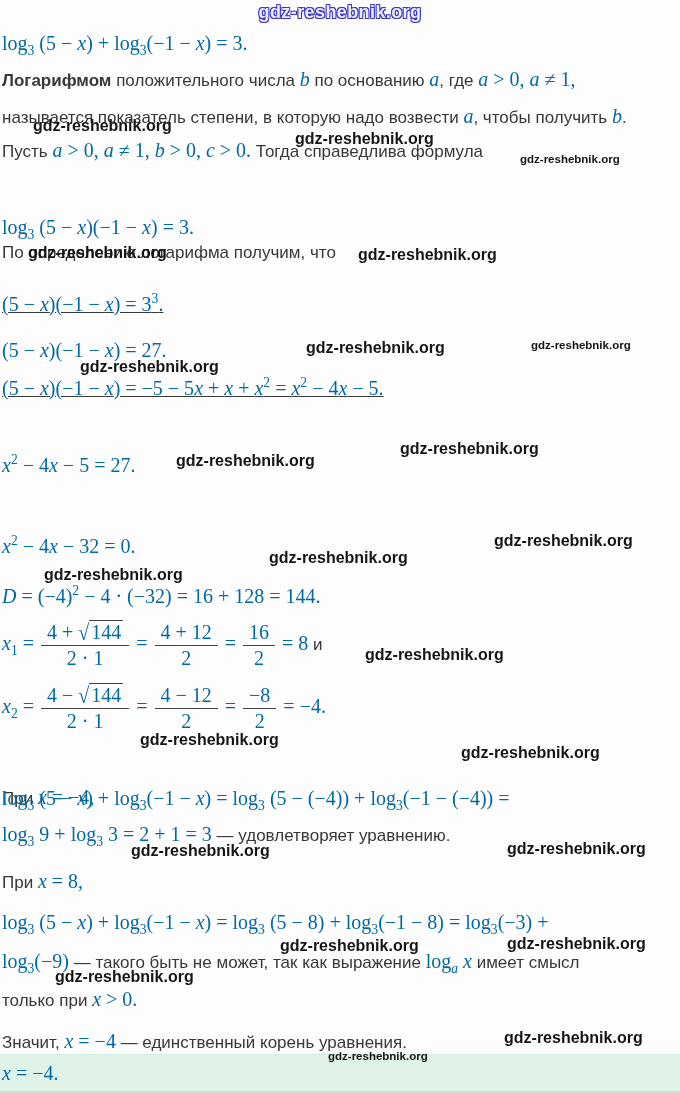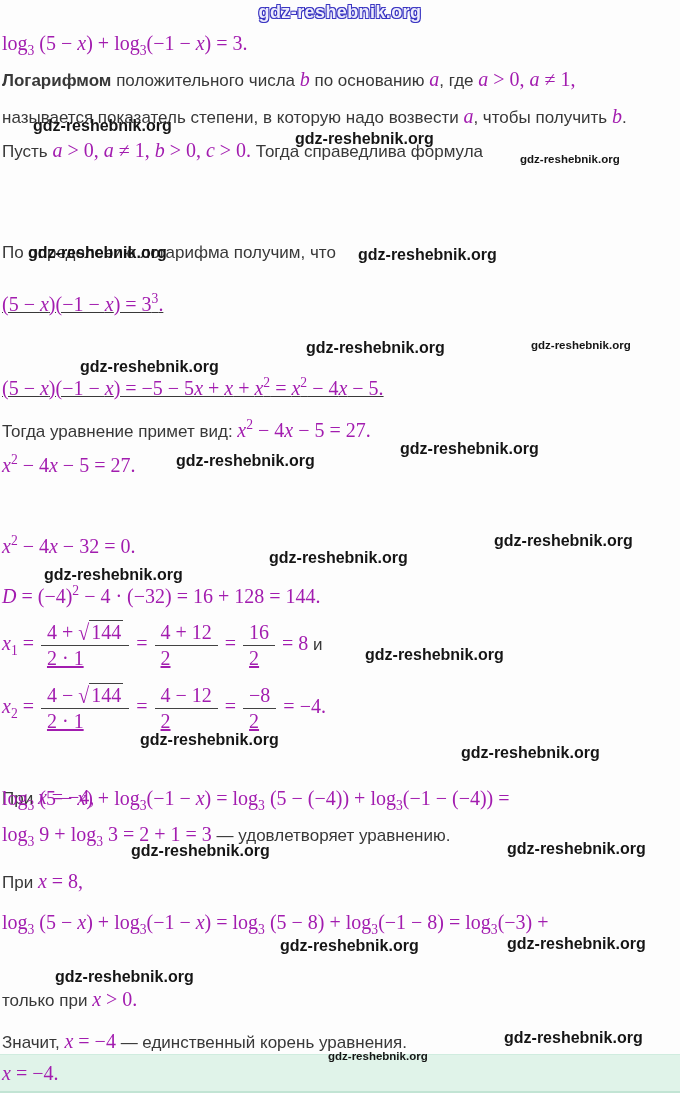--- a/index.html
+++ b/index.html
@@ -18,28 +18,28 @@
     text-shadow:-1px -1px 0 #3a35c2,1px -1px 0 #3a35c2,-1px 1px 0 #3a35c2,1px 1px 0 #3a35c2;
   }
   .line{
     position:absolute;left:2px;
     font-size:17px;color:#383838;
     white-space:nowrap;
     line-height:1.2;
   }
   .m{
     font-family:"Liberation Serif","DejaVu Serif",serif;
-    font-size:20px;color:#a21caf;margin-top:13px;
+    font-size:20px;color:#0369a1;margin-top:13px;
   }
   .m i{font-style:italic;}
   .m sub{font-size:68%;}
   .m sup{font-size:68%;}
-  .frac{display:inline-block;vertical-align:middle;text-align:left;line-height:1.15;margin:0 2px;}
+  .frac{display:inline-block;vertical-align:middle;text-align:center;line-height:1.15;margin:0 2px;}
   .fn{display:block;padding:0 6px 1px 6px;}
-  .fd{display:block;border-top:1.4px solid #424242;padding:1px 6px 0 6px;text-decoration:underline;}
+  .fd{display:block;border-top:1.4px solid #424242;padding:1px 6px 0 6px;}
   .sqrt .rad{border-top:1.4px solid #424242;padding:0 2px;}
   .sq-sym{display:inline-block;transform:scaleY(1.12);}
   .wm{
     position:absolute;
     font-weight:700;color:#151515;
     white-space:nowrap;
   }
   .wm.lg{font-size:16px;}
   .wm.sm{font-size:11.5px;}
   .answer{
@@ -57,34 +57,36 @@
 <div class="page">
   <div class="logo">gdz-reshebnik.org</div>
 
   <div class="answer">
     <div class="line" style="position:static" id="answer-line"><span class="m"><i>x</i> = −4.</span></div>
   </div>
 <div class="line" style="top: 31px;"><span class="m">log<sub>3</sub> (5 − <i>x</i>) + log<sub>3</sub>(−1 − <i>x</i>) = 3.</span></div>
     <div class="line" style="top: 67px;"><b>Логарифмом</b> положительного числа <span class="m"><i>b</i></span> по основанию <span class="m"><i>a</i></span>, где <span class="m"><i>a</i> &gt; 0, <i>a</i> ≠ 1,</span></div>
     <div class="line" style="top: 104px;">называется показатель степени, в которую надо возвести <span class="m"><i>a</i></span>, чтобы получить <span class="m"><i>b</i></span>.</div>
     <div class="line" style="top: 138px;">Пусть <span class="m"><i>a</i> &gt; 0, <i>a</i> ≠ 1, <i>b</i> &gt; 0, <i>c</i> &gt; 0.</span> Тогда справедлива формула</div>
+    <div class="line" style="top: 215px;"><span class="m">log<sub>3</sub> (5 − <i>x</i>)(−1 − <i>x</i>) = 3.</span></div>
     <div class="line" style="top: 243px;">По определению логарифма получим, что</div>
     <div class="line" style="top: 291px; text-decoration: underline;"><span class="m">(5 − <i>x</i>)(−1 − <i>x</i>) = 3<sup>3</sup>.</span></div>
+    <div class="line" style="top: 338px;"><span class="m">(5 − <i>x</i>)(−1 − <i>x</i>) = 27.</span></div>
     <div class="line" style="top: 375px; text-decoration: underline;"><span class="m">(5 − <i>x</i>)(−1 − <i>x</i>) = −5 − 5<i>x</i> + <i>x</i> + <i>x</i><sup>2</sup> = <i>x</i><sup>2</sup> − 4<i>x</i> − 5.</span></div>
-    <div class="line" style="top: 417px;">Тогда уравнение примет вид: <span class="m"><i>x</i><sup>2</sup> − 4<i>x</i> − 5 = 27.</span></div>
     <div class="line" style="top: 452px;"><span class="m"><i>x</i><sup>2</sup> − 4<i>x</i> − 5 = 27.</span></div>
     <div class="line" style="top: 533px;"><span class="m"><i>x</i><sup>2</sup> − 4<i>x</i> − 32 = 0.</span></div>
     <div class="line" style="top: 583px;"><span class="m"><i>D</i> = (−4)<sup>2</sup> − 4 · (−32) = 16 + 128 = 144.</span></div>
     <div class="line" style="top: 621px;"><span class="m"><i>x</i><sub>1</sub> = <span class="frac"><span class="fn">4 + <span class="sqrt"><span class="sq-sym">√</span><span class="rad">144</span></span></span><span class="fd">2 · 1</span></span> = <span class="frac"><span class="fn">4 + 12</span><span class="fd">2</span></span> = <span class="frac"><span class="fn">16</span><span class="fd">2</span></span> = 8</span> и</div>
     <div class="line" style="top: 684px;"><span class="m"><i>x</i><sub>2</sub> = <span class="frac"><span class="fn">4 − <span class="sqrt"><span class="sq-sym">√</span><span class="rad">144</span></span></span><span class="fd">2 · 1</span></span> = <span class="frac"><span class="fn">4 − 12</span><span class="fd">2</span></span> = <span class="frac"><span class="fn">−8</span><span class="fd">2</span></span> = −4.</span></div>
     <div class="line" style="top: 785px;">При <span class="m"><i>x</i> = −4,</span></div>
     <div class="line" style="top: 786px;"><span class="m">log<sub>3</sub> (5 − <i>x</i>) + log<sub>3</sub>(−1 − <i>x</i>) = log<sub>3</sub> (5 − (−4)) + log<sub>3</sub>(−1 − (−4)) =</span></div>
     <div class="line" style="top: 822px;"><span class="m">log<sub>3</sub> 9 + log<sub>3</sub> 3 = 2 + 1 = 3</span> — удовлетворяет уравнению.</div>
     <div class="line" style="top: 869px;">При <span class="m"><i>x</i> = 8,</span></div>
     <div class="line" style="top: 910px;"><span class="m">log<sub>3</sub> (5 − <i>x</i>) + log<sub>3</sub>(−1 − <i>x</i>) = log<sub>3</sub> (5 − 8) + log<sub>3</sub>(−1 − 8) = log<sub>3</sub>(−3) +</span></div>
+    <div class="line" style="top: 949px;"><span class="m">log<sub>3</sub>(−9)</span> — такого быть не может, так как выражение <span class="m">log<sub><i>a</i></sub> <i>x</i></span> имеет смысл</div>
     <div class="line" style="top: 987px;">только при <span class="m"><i>x</i> &gt; 0.</span></div>
     <div class="line" style="top: 1029px;">Значит, <span class="m"><i>x</i> = −4</span> — единственный корень уравнения.</div>
     <div class="wm lg" style="left: 33px; top: 117px;">gdz-reshebnik.org</div>
     <div class="wm lg" style="left: 295px; top: 130px;">gdz-reshebnik.org</div>
     <div class="wm sm" style="left: 520px; top: 153px;">gdz-reshebnik.org</div>
     <div class="wm lg" style="left: 28px; top: 244px;">gdz-reshebnik.org</div>
     <div class="wm lg" style="left: 358px; top: 246px;">gdz-reshebnik.org</div>
     <div class="wm lg" style="left: 306px; top: 339px;">gdz-reshebnik.org</div>
     <div class="wm sm" style="left: 531px; top: 339px;">gdz-reshebnik.org</div>
     <div class="wm lg" style="left: 80px; top: 358px;">gdz-reshebnik.org</div>

